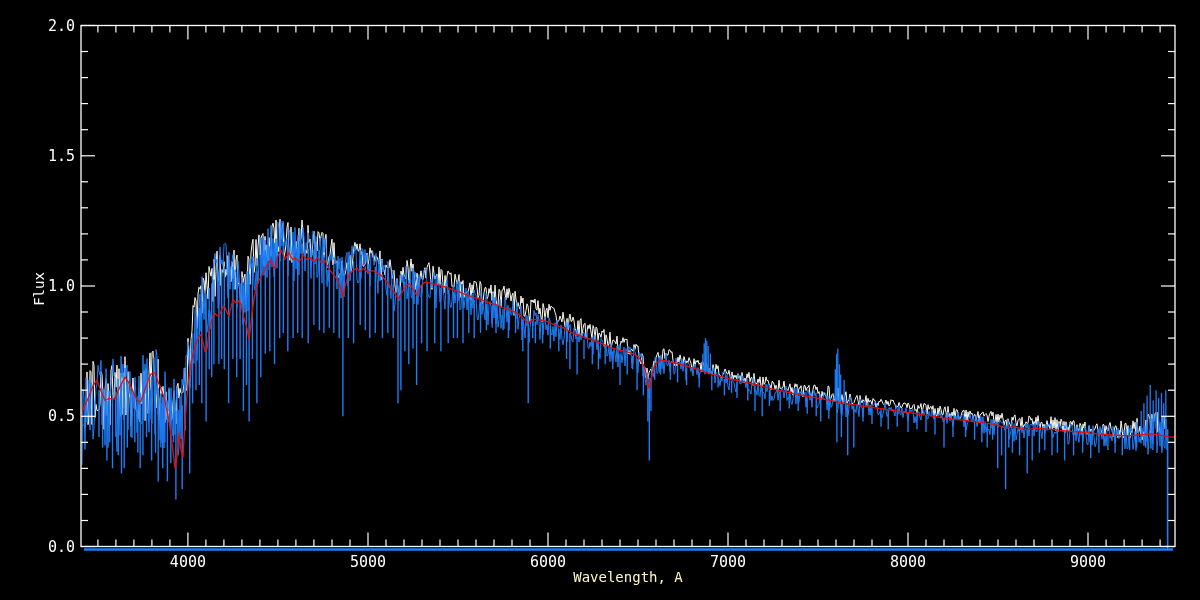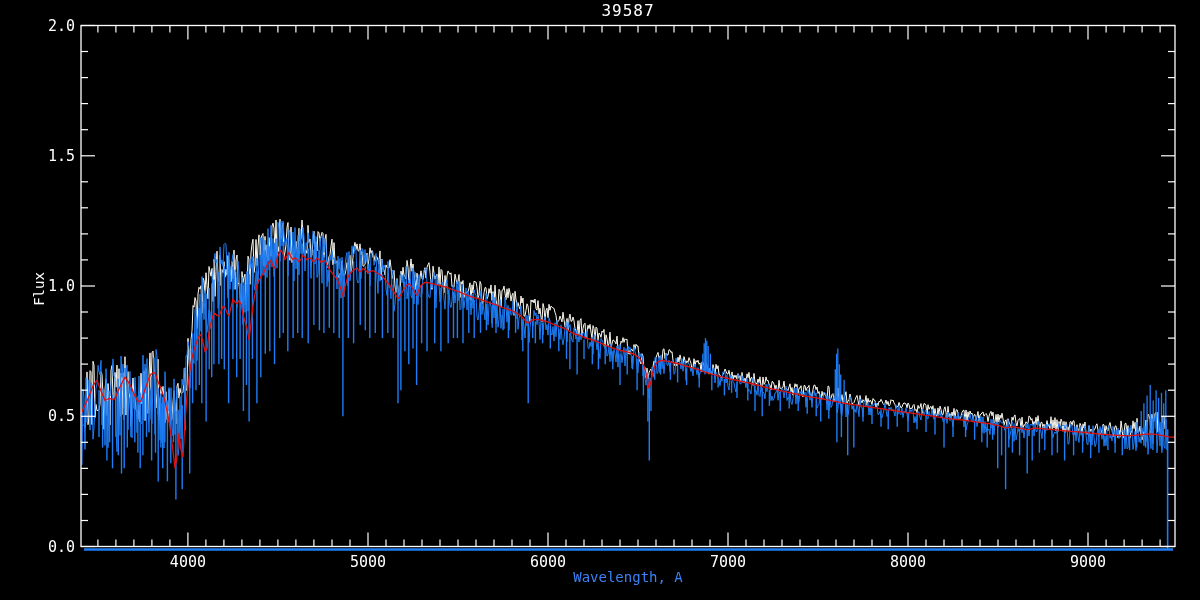--- a/index.html
+++ b/index.html
@@ -2,21 +2,21 @@
 <html><head>
 <meta charset="utf-8">
 <style>
   html,body{margin:0;padding:0;background:#000;width:1200px;height:600px;overflow:hidden;}
   .fig{position:relative;width:1200px;height:600px;background:#000;
        font-family:"DejaVu Sans Mono",monospace;color:#fff;}
   svg{position:absolute;left:0;top:0;}
   .title{position:absolute;left:81px;top:1px;width:1094px;text-align:center;
          font-size:16px;letter-spacing:1px;color:#fff;}
   .xlabel{position:absolute;left:81px;top:569px;width:1094px;text-align:center;
-          font-size:14px;color:#3b82f6;}
+          font-size:14px;color:#fef9c3;}
   .ylabel{position:absolute;left:-26px;top:281px;width:130px;text-align:center;
           font-size:14px;color:#fff;transform:rotate(-90deg);transform-origin:center;}
 </style>
 </head>
 <body>
 
 <div class="fig">
   <svg id="plot" width="1200" height="600">
       <g>
         <path d="M84 424.6L85 427.6L86 411.0L87 371.9L88 424.7L89 416.9L90 370.6L91 371.8L92 424.6L93 361.3L94 365.3L95 417.5L96 404.4L97 410.7L98 410.3L99 410.1L100 404.3L101 371.7L102 374.4L103 395.5L104 429.3L105 389.6L106 379.2L107 415.5L108 383.5L109 398.4L110 424.9L111 370.3L112 365.5L113 398.4L114 397.3L115 372.4L116 387.1L117 365.1L118 416.9L119 368.7L120 416.4L121 373.0L122 414.6L123 372.7L124 408.0L125 356.7L126 415.1L127 384.8L128 371.6L129 392.6L130 398.7L131 426.3L132 393.5L133 378.0L134 398.6L135 396.4L136 410.2L137 410.8L138 419.2L139 404.9L140 421.8L141 373.2L142 404.0L143 389.3L144 370.9L145 420.6L146 368.6L147 412.4L148 413.4L149 374.8L150 352.9L151 390.3L152 352.7L153 351.1L154 368.3L155 380.0L156 408.0L157 392.5L158 359.2L159 420.1L160 400.6L161 387.1L162 393.8L163 386.4L164 399.4L165 422.9L166 391.7L167 419.7L168 421.6L169 389.2L170 408.4L171 420.6L172 419.6L173 402.0L174 390.8L175 405.1L176 423.9L177 386.1L178 383.3L179 398.1L180 388.4L181 393.2L182 393.3L183 392.2L184 382.4L185 367.8L186 390.7L187 389.1L188 338.3L189 360.6L190 375.0L191 339.6L192 330.8L193 305.6L194 307.2L195 297.5L196 301.1L197 328.6L198 293.9L199 287.2L200 289.1L201 285.7L202 313.2L203 278.0L204 280.4L205 292.7L206 272.7L207 285.4L208 298.8L209 266.5L210 271.4L211 276.2L212 268.4L213 301.4L214 259.3L215 296.4L216 271.5L217 251.2L218 277.3L219 281.5L220 255.3L221 285.6L222 269.8L223 272.5L224 261.7L225 277.3L226 269.2L227 275.3L228 255.5L229 262.3L230 268.9L231 281.7L232 261.6L233 278.7L234 250.1L235 289.3L236 259.4L237 255.0L238 283.5L239 283.7L240 295.2L241 303.8L242 271.6L243 282.6L244 277.2L245 274.2L246 304.7L247 290.3L248 256.2L249 259.5L250 284.4L251 252.9L252 244.1L253 239.2L254 272.5L255 265.6L256 239.5L257 265.7L258 246.0L259 234.8L260 254.9L261 238.2L262 235.3L263 233.5L264 265.8L265 236.4L266 257.6L267 244.9L268 260.6L269 237.6L270 250.3L271 256.3L272 226.0L273 223.1L274 228.3L275 250.5L276 220.0L277 255.9L278 246.7L279 251.8L280 219.3L281 239.3L282 229.0L283 223.0L284 258.2L285 252.2L286 244.8L287 227.4L288 222.5L289 257.5L290 260.4L291 227.1L292 262.6L293 251.3L294 255.8L295 250.5L296 241.4L297 249.9L298 260.3L299 228.3L300 241.0L301 238.9L302 220.0L303 233.8L304 252.7L305 257.5L306 250.3L307 253.3L308 225.3L309 242.5L310 239.1L311 257.0L312 254.9L313 239.2L314 231.3L315 259.2L316 241.8L317 251.0L318 231.6L319 232.9L320 241.6L321 236.3L322 232.3L323 233.5L324 257.3L325 239.2L326 234.4L327 267.7L328 262.9L329 256.6L330 254.9L331 245.9L332 239.1L333 264.8L334 242.6L335 262.6L336 262.8L337 260.7L338 274.7L339 277.9L340 273.6L341 274.6L342 260.8L343 275.2L344 275.4L345 274.6L346 269.7L347 262.6L348 268.1L349 258.6L350 255.3L351 272.2L352 266.6L353 257.5L354 247.0L355 242.3L356 249.5L357 243.9L358 250.8L359 251.0L360 243.8L361 254.8L362 251.4L363 266.2L364 265.8L365 264.2L366 258.4L367 253.1L368 268.8L369 258.4L370 247.8L371 253.3L372 250.5L373 257.4L374 255.6L375 261.3L376 256.6L377 256.8L378 260.4L379 264.2L380 250.9L381 279.9L382 259.0L383 269.1L384 269.4L385 275.0L386 264.9L387 267.5L388 267.4L389 268.3L390 259.7L391 267.4L392 278.6L393 275.3L394 270.4L395 286.2L396 292.5L397 278.6L398 288.8L399 294.9L400 294.8L401 271.1L402 279.8L403 267.3L404 275.6L405 276.3L406 278.9L407 260.4L408 267.2L409 286.3L410 269.9L411 258.9L412 271.3L413 264.0L414 274.1L415 280.8L416 289.5L417 273.1L418 285.0L419 286.7L420 277.4L421 270.8L422 278.8L423 279.6L424 272.8L425 267.7L426 278.1L427 267.4L428 264.7L429 262.7L430 272.2L431 283.5L432 289.4L433 266.2L434 273.1L435 279.1L436 275.9L437 274.3L438 284.6L439 266.9L440 284.6L441 269.4L442 270.5L443 285.3L444 292.8L445 275.4L446 286.4L447 275.9L448 270.9L449 273.0L450 274.2L451 272.8L452 286.6L453 285.7L454 287.1L455 274.2L456 279.2L457 283.9L458 281.2L459 274.5L460 297.6L461 281.7L462 284.2L463 280.5L464 297.6L465 292.8L466 293.6L467 291.7L468 291.9L469 287.8L470 282.8L471 300.4L472 284.8L473 293.1L474 281.2L475 281.9L476 282.0L477 287.3L478 297.7L479 295.3L480 281.4L481 284.1L482 303.5L483 302.9L484 292.7L485 287.5L486 287.8L487 298.8L488 296.6L489 288.6L490 293.2L491 284.9L492 300.5L493 291.6L494 305.4L495 285.2L496 299.8L497 305.7L498 305.8L499 289.3L500 291.0L501 307.0L502 290.2L503 290.0L504 286.1L505 293.2L506 299.7L507 288.8L508 297.8L509 288.3L510 292.9L511 301.1L512 295.1L513 293.2L514 315.4L515 291.3L516 299.2L517 306.6L518 302.6L519 306.7L520 309.1L521 296.0L522 303.0L523 298.0L524 316.0L525 316.1L526 310.3L527 303.8L528 306.1L529 315.2L530 321.4L531 299.9L532 302.1L533 299.9L534 303.0L535 299.0L536 308.8L537 310.2L538 300.6L539 313.9L540 308.2L541 317.2L542 321.9L543 303.5L544 307.9L545 321.0L546 310.4L547 308.2L548 317.7L549 304.3L550 310.3L551 306.1L552 307.1L553 308.1L554 308.4L555 312.3L556 315.4L557 323.8L558 321.5L559 320.2L560 316.1L561 318.8L562 321.9L563 312.2L564 319.6L565 326.9L566 326.6L567 318.4L568 330.4L569 318.6L570 314.1L571 321.4L572 321.0L573 317.0L574 320.9L575 328.7L576 330.8L577 334.0L578 320.6L579 335.2L580 320.5L581 318.6L582 336.2L583 328.5L584 324.2L585 323.2L586 337.6L587 331.2L588 325.2L589 328.7L590 324.3L591 332.0L592 338.3L593 325.6L594 328.4L595 339.6L596 327.1L597 328.3L598 340.1L599 333.0L600 334.4L601 337.3L602 331.0L603 332.3L604 329.4L605 346.5L606 334.8L607 338.6L608 345.8L609 344.0L610 332.2L611 348.0L612 343.8L613 340.0L614 340.4L615 341.9L616 343.9L617 336.1L618 349.8L619 349.6L620 349.0L621 341.2L622 342.6L623 337.6L624 342.4L625 338.8L626 339.8L627 339.2L628 354.1L629 350.5L630 354.4L631 349.2L632 349.5L633 351.2L634 344.5L635 349.4L636 344.3L637 346.0L638 346.0L639 356.9L640 361.8L641 363.9L642 353.7L643 356.0L644 372.1L645 367.6L646 378.0L647 368.1L648 379.2L649 372.7L650 370.5L651 369.0L652 372.3L653 366.9L654 360.9L655 363.1L656 357.8L657 354.8L658 352.4L659 358.0L660 356.4L661 357.7L662 361.6L663 349.5L664 348.8L665 358.5L666 353.3L667 355.0L668 355.0L669 349.7L670 350.2L671 352.5L672 351.7L673 360.5L674 363.8L675 365.8L676 361.9L677 366.0L678 357.2L679 361.9L680 354.9L681 359.5L682 364.2L683 363.9L684 356.6L685 360.5L686 363.3L687 360.8L688 362.5L689 357.6L690 360.5L691 363.3L692 369.4L693 367.9L694 358.7L695 366.1L696 360.6L697 362.2L698 360.2L699 364.2L700 362.9L701 372.1L702 361.8L703 362.3L704 365.6L705 370.4L706 363.4L707 365.6L708 369.3L709 374.1L710 368.0L711 372.4L712 374.1L713 364.6L714 369.2L715 375.1L716 364.3L717 368.9L718 365.7L719 374.6L720 374.9L721 377.8L722 377.3L723 373.9L724 373.3L725 369.0L726 371.2L727 373.8L728 374.1L729 370.3L730 376.4L731 379.4L732 371.9L733 379.6L734 375.1L735 377.5L736 375.2L737 379.2L738 373.6L739 378.4L740 375.6L741 382.0L742 372.4L743 378.6L744 382.9L745 378.1L746 382.2L747 373.8L748 377.7L749 372.3L750 381.7L751 377.6L752 377.7L753 385.3L754 373.4L755 382.6L756 383.4L757 383.6L758 379.0L759 382.6L760 376.8L761 386.9L762 387.0L763 377.0L764 384.4L765 382.9L766 376.9L767 380.8L768 380.3L769 384.3L770 384.9L771 389.9L772 381.5L773 381.9L774 384.1L775 389.0L776 385.2L777 389.2L778 391.3L779 380.3L780 388.4L781 388.3L782 388.3L783 387.0L784 381.1L785 390.0L786 388.0L787 389.4L788 390.6L789 387.0L790 383.8L791 391.8L792 387.5L793 395.2L794 390.0L795 383.7L796 386.7L797 384.3L798 393.4L799 388.2L800 388.0L801 385.7L802 395.4L803 396.9L804 385.5L805 385.6L806 390.6L807 387.7L808 387.4L809 385.4L810 394.7L811 393.5L812 398.1L813 389.2L814 385.1L815 385.2L816 389.6L817 387.0L818 393.4L819 391.5L820 396.8L821 399.9L822 391.3L823 396.1L824 392.4L825 395.1L826 396.2L827 401.5L828 386.1L829 386.6L830 400.5L831 398.2L832 394.6L833 393.6L834 401.7L835 397.8L836 388.3L837 399.7L838 387.9L839 402.9L840 402.9L841 399.9L842 394.7L843 403.4L844 397.6L845 395.5L846 391.7L847 403.0L848 401.2L849 399.7L850 394.0L851 398.9L852 403.5L853 403.5L854 402.5L855 399.8L856 397.2L857 395.4L858 400.7L859 405.2L860 395.5L861 400.7L862 402.8L863 399.7L864 401.1L865 401.8L866 395.5L867 405.3L868 398.3L869 402.2L870 400.3L871 401.1L872 404.6L873 398.5L874 400.1L875 400.5L876 407.1L877 403.1L878 405.6L879 401.2L880 401.9L881 399.3L882 401.1L883 403.7L884 404.7L885 403.3L886 400.0L887 404.5L888 401.4L889 406.0L890 404.7L891 399.7L892 400.8L893 400.0L894 402.9L895 404.6L896 408.1L897 406.1L898 406.8L899 402.4L900 405.5L901 407.9L902 407.2L903 404.2L904 402.8L905 403.5L906 403.9L907 407.8L908 403.0L909 404.8L910 409.0L911 407.9L912 408.6L913 405.4L914 404.4L915 410.5L916 409.3L917 412.6L918 405.4L919 408.4L920 407.1L921 403.5L922 413.5L923 408.0L924 403.5L925 403.9L926 405.7L927 414.2L928 404.7L929 409.3L930 407.2L931 406.4L932 409.7L933 405.7L934 416.7L935 408.5L936 415.6L937 416.0L938 407.9L939 414.6L940 406.1L941 409.4L942 414.7L943 414.7L944 409.2L945 406.8L946 412.5L947 418.1L948 406.4L949 416.8L950 413.6L951 418.8L952 412.0L953 416.1L954 408.4L955 418.5L956 410.3L957 409.7L958 413.0L959 419.9L960 418.8L961 416.1L962 412.4L963 410.5L964 410.2L965 420.4L966 410.0L967 420.6L968 411.8L969 417.4L970 411.0L971 413.9L972 413.1L973 418.6L974 414.9L975 414.5L976 420.9L977 416.3L978 411.5L979 421.6L980 414.9L981 414.4L982 412.7L983 412.0L984 416.2L985 414.5L986 413.5L987 415.0L988 421.6L989 416.3L990 413.1L991 411.3L992 415.8L993 412.1L994 423.0L995 421.7L996 414.4L997 422.7L998 414.1L999 422.0L1000 415.1L1001 418.4L1002 413.2L1003 419.0L1004 425.1L1005 421.3L1006 419.8L1007 426.1L1008 418.7L1009 422.2L1010 424.2L1011 427.8L1012 417.2L1013 420.3L1014 416.6L1015 414.9L1016 422.9L1017 426.0L1018 420.3L1019 419.2L1020 418.5L1021 429.6L1022 417.1L1023 427.5L1024 424.8L1025 425.2L1026 421.8L1027 423.5L1028 423.2L1029 415.9L1030 416.8L1031 420.2L1032 418.6L1033 425.2L1034 421.5L1035 424.5L1036 417.2L1037 424.7L1038 415.6L1039 423.6L1040 428.1L1041 422.3L1042 422.4L1043 428.2L1044 424.1L1045 430.4L1046 426.3L1047 420.6L1048 426.4L1049 424.4L1050 428.7L1051 416.7L1052 429.0L1053 419.9L1054 428.1L1055 417.6L1056 430.9L1057 419.7L1058 431.4L1059 421.5L1060 426.3L1061 419.1L1062 421.7L1063 431.3L1064 421.4L1065 432.6L1066 421.8L1067 430.5L1068 426.8L1069 431.2L1070 422.1L1071 421.5L1072 425.4L1073 420.9L1074 420.8L1075 434.0L1076 430.9L1077 424.7L1078 429.8L1079 430.4L1080 423.3L1081 425.6L1082 433.6L1083 423.8L1084 428.1L1085 422.0L1086 433.1L1087 434.4L1088 433.3L1089 425.8L1090 431.5L1091 429.1L1092 430.9L1093 434.6L1094 429.4L1095 428.9L1096 425.4L1097 423.8L1098 431.1L1099 435.3L1100 434.1L1101 433.2L1102 430.1L1103 424.4L1104 424.9L1105 434.3L1106 425.7L1107 429.9L1108 430.9L1109 425.4L1110 422.5L1111 428.4L1112 429.9L1113 436.7L1114 433.1L1115 426.3L1116 425.8L1117 431.7L1118 437.8L1119 430.3L1120 437.2L1121 420.9L1122 428.3L1123 438.2L1124 433.5L1125 423.7L1126 423.2L1127 435.3L1128 425.6L1129 438.9L1130 438.4L1131 430.7L1132 432.6L1133 420.8L1134 428.6L1135 422.3L1136 440.2L1137 418.3L1138 432.6L1139 431.5L1140 426.1L1141 435.3L1142 439.8L1143 436.1L1144 431.6L1145 435.4L1146 420.1L1147 429.3L1148 414.2L1149 415.6L1150 419.7L1151 433.1L1152 414.2L1153 421.6L1154 420.8L1155 413.7L1156 412.3L1157 432.3L1158 412.2L1159 425.3L1160 432.2L1161 434.0L1162 415.9L1163 423.0L1164 416.7L1165 429.0" stroke="#fbf9ee" fill="none" stroke-width="1"></path>
@@ -411,16 +411,15 @@
         <text x="728.0027974329439" y="567" fill="#ffffff" font-size="15px" font-family="DejaVu Sans Mono, monospace" text-anchor="middle">7000</text>
         <text x="908.0258351160112" y="567" fill="#ffffff" font-size="15px" font-family="DejaVu Sans Mono, monospace" text-anchor="middle">8000</text>
         <text x="1088.0488727990787" y="567" fill="#ffffff" font-size="15px" font-family="DejaVu Sans Mono, monospace" text-anchor="middle">9000</text>
         <text x="75" y="551.5" fill="#ffffff" font-size="15px" font-family="DejaVu Sans Mono, monospace" text-anchor="end">0.0</text>
         <text x="75" y="421.25" fill="#ffffff" font-size="15px" font-family="DejaVu Sans Mono, monospace" text-anchor="end">0.5</text>
         <text x="75" y="291" fill="#ffffff" font-size="15px" font-family="DejaVu Sans Mono, monospace" text-anchor="end">1.0</text>
         <text x="75" y="160.75" fill="#ffffff" font-size="15px" font-family="DejaVu Sans Mono, monospace" text-anchor="end">1.5</text>
         <text x="75" y="30.5" fill="#ffffff" font-size="15px" font-family="DejaVu Sans Mono, monospace" text-anchor="end">2.0</text>
       </g>
     </svg>
-  <div class="title">39587</div>
   <div class="xlabel">Wavelength, A</div>
   <div class="ylabel">Flux</div>
 </div>
 
 </body></html>

